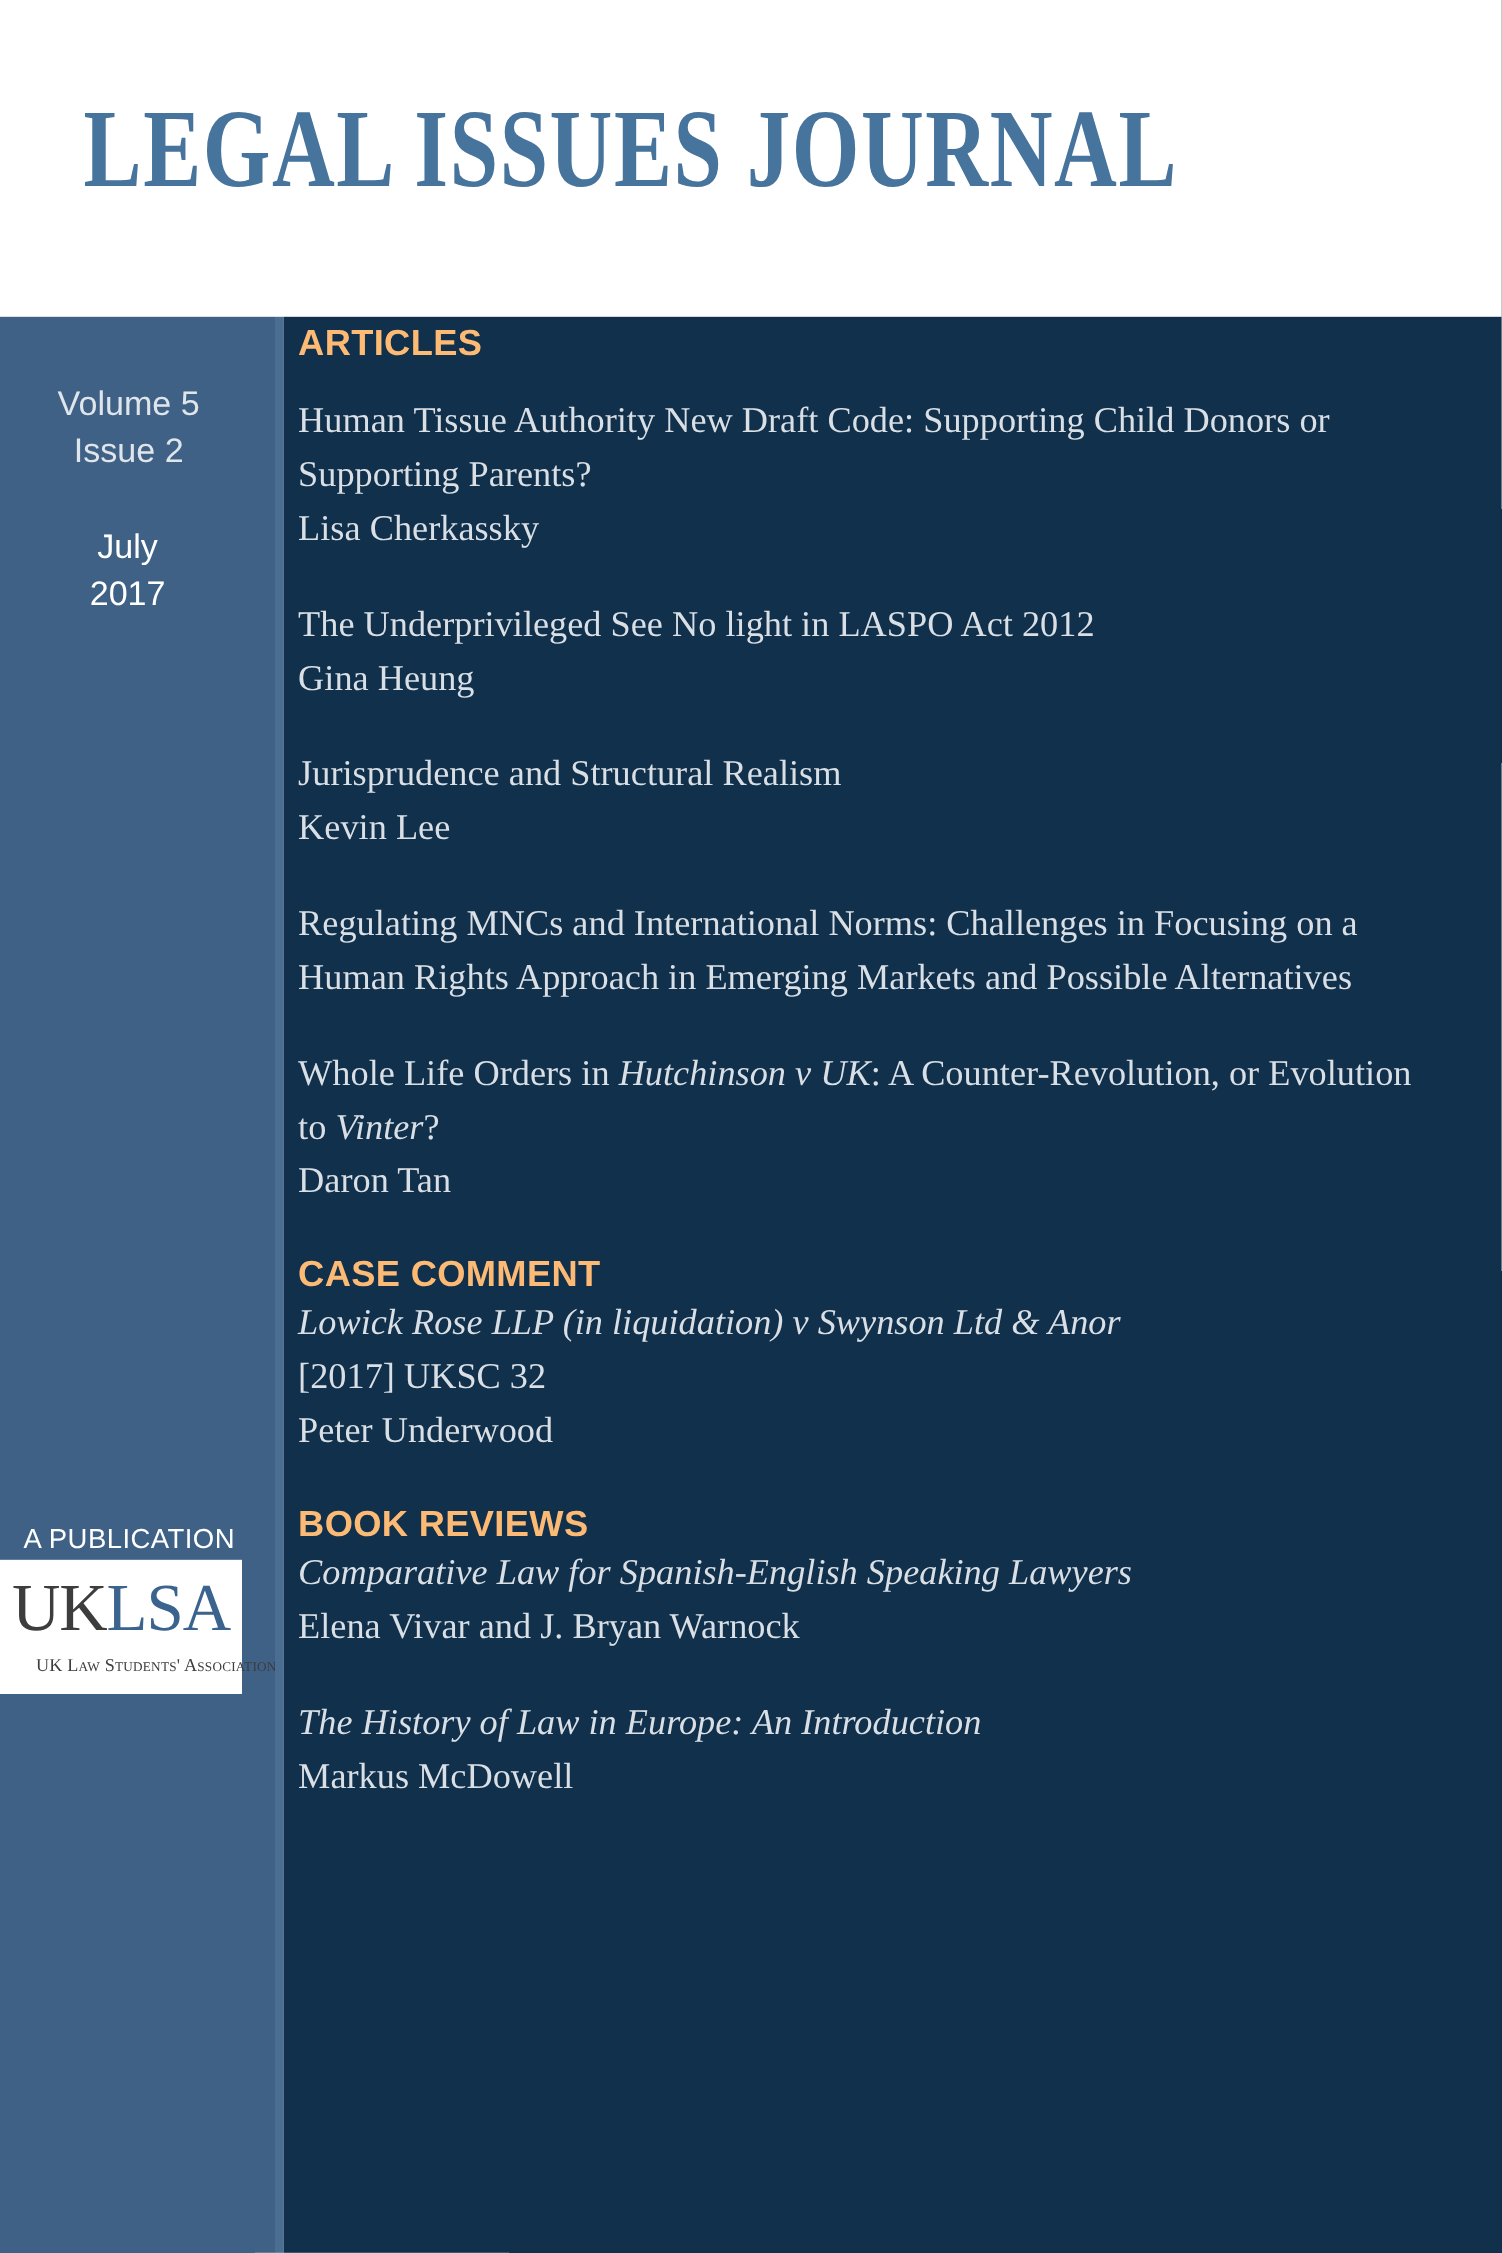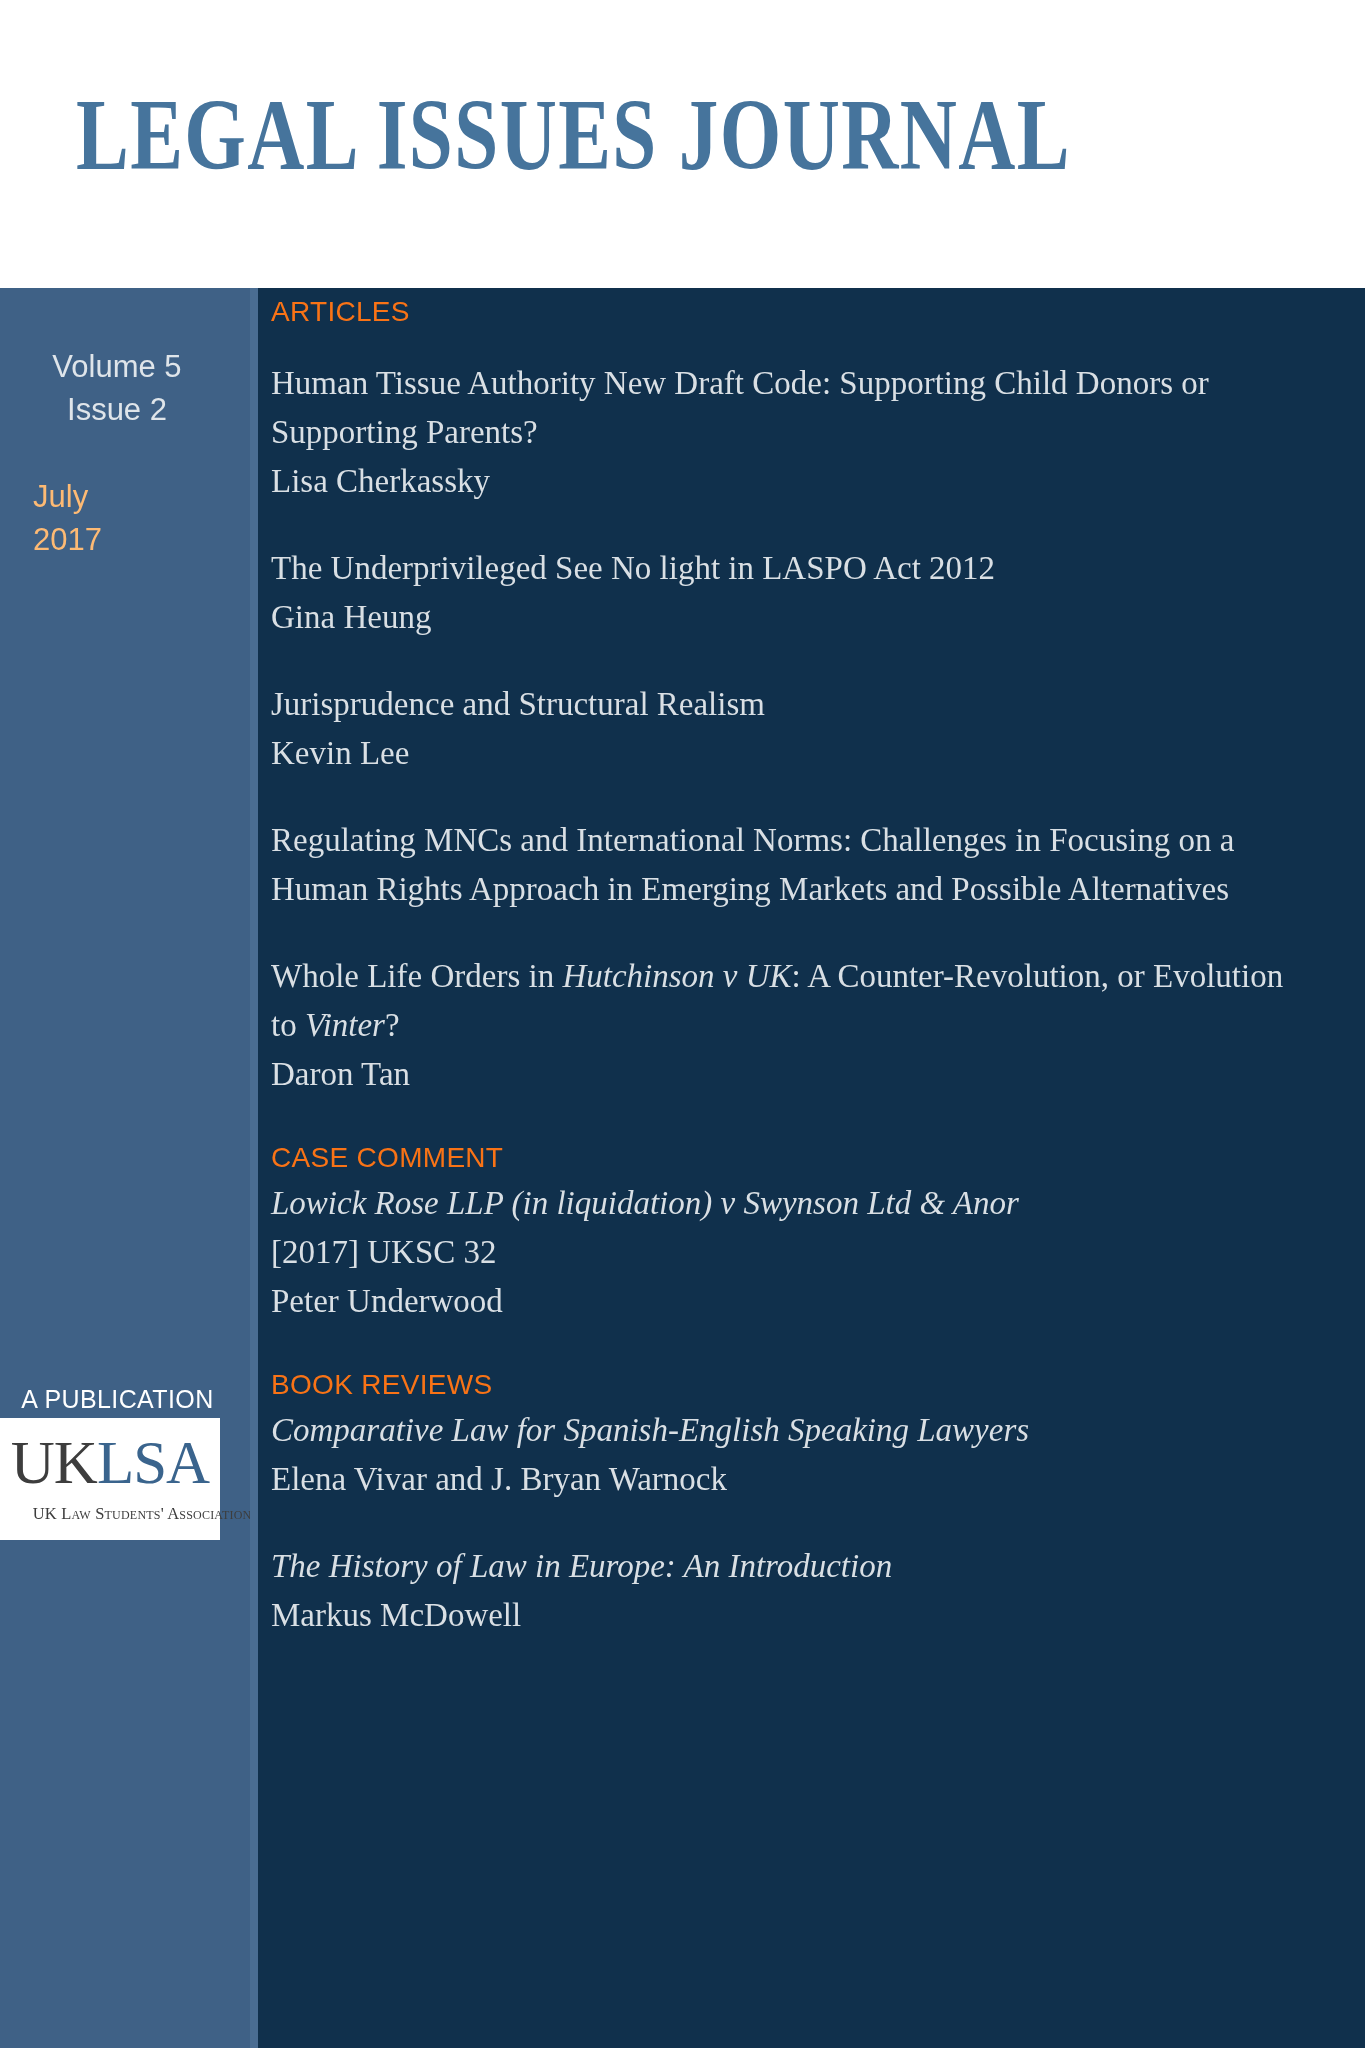--- a/index.html
+++ b/index.html
@@ -63,25 +63,25 @@
     color: #dfe5ea;
     font-size: 31px;
     line-height: 43px;
     font-family: "Liberation Sans", sans-serif;
   }
   .date-block {
     position: absolute;
     left: 0;
     top: 187px;
     width: 232px;
-    color: #fdba74;
+    text-align: center;
+    color: #ffffff;
     font-size: 31px;
     line-height: 43px;
     font-family: "Liberation Sans", sans-serif;
-    padding-left: 33px;
   }
 
   
   .publication-of {
     position: absolute;
     left: 0;
     top: 1097px;
     width: 235px;
     text-align: center;
     color: #ffffff;
@@ -133,26 +133,26 @@
     height: 1760px;
     background: #10304c;
   }
   .toc {
     position: absolute;
     left: 13px;
     top: 0;
     width: 1040px;
   }
   .section-heading {
-    color: #f97316;
-    font-family: "Liberation Sans", sans-serif;
-    font-size: 28px;
+    color: #fdba74;
+    font-family: "Liberation Sans", sans-serif;
+    font-size: 33px;
     line-height: 42px;
     letter-spacing: 0.3px;
-    font-weight: 400;
+    font-weight: 700;
   }
   .entry-title {
     color: #d9dfe4;
     font-family: "Liberation Serif", serif;
     font-size: 33px;
     line-height: 49px;
     font-weight: 400;
   }
   .entry-title i { font-style: italic; }
   .entry-author {

